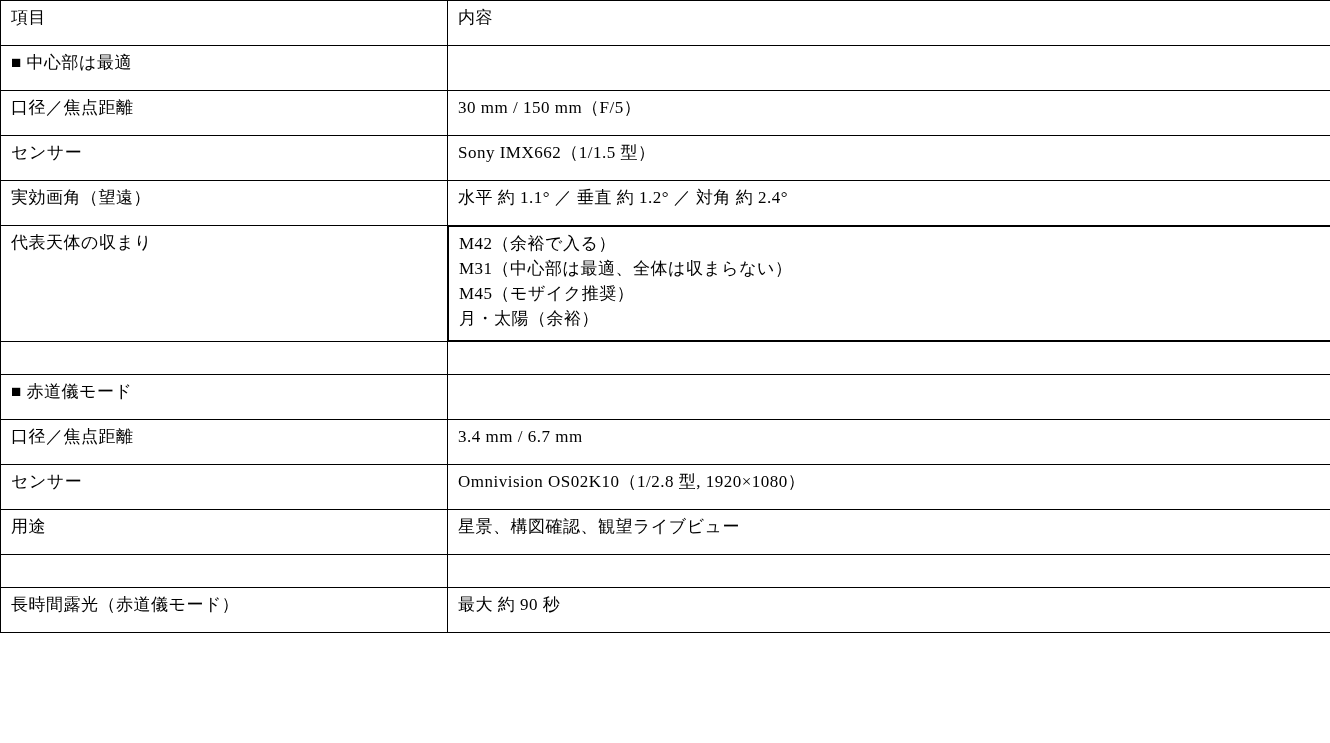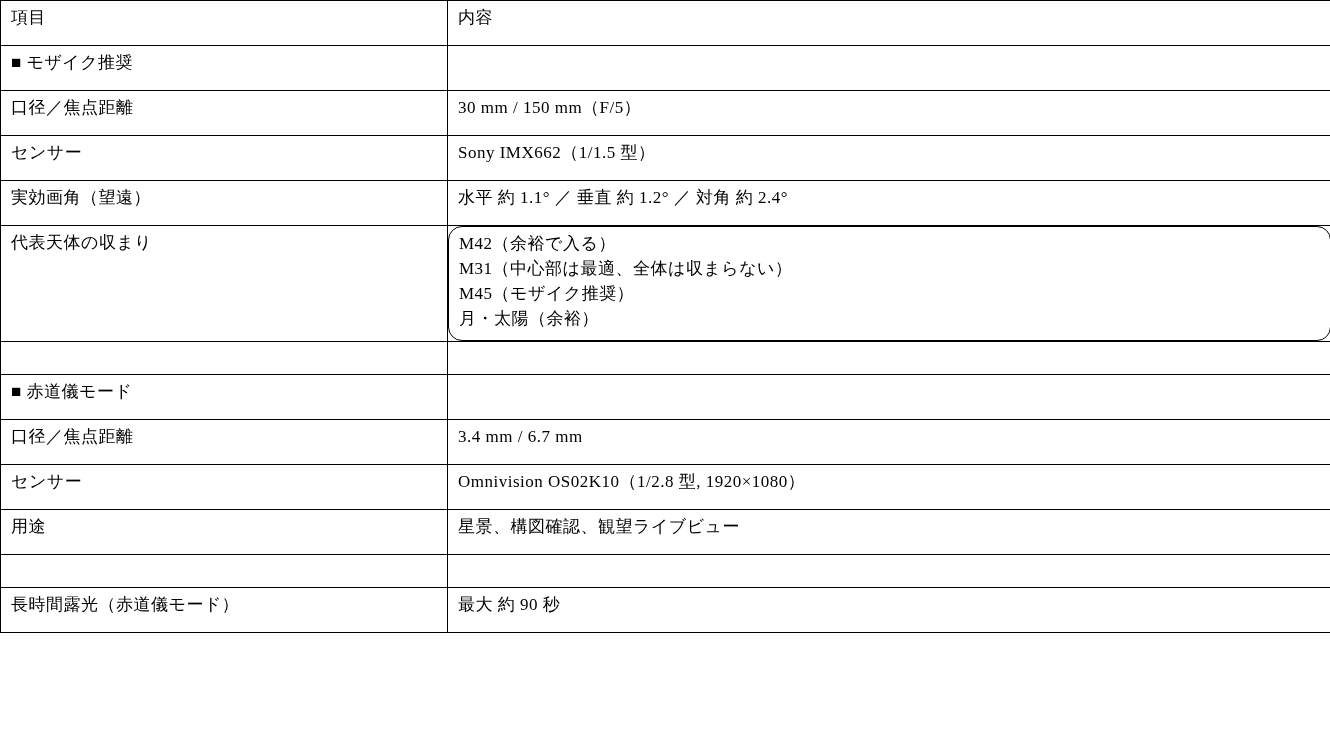--- a/index.html
+++ b/index.html
@@ -31,21 +31,20 @@
     font-family: "Liberation Serif", serif;
     letter-spacing: 0.5px;
     white-space: pre-wrap;
     height: 34px;
   }
   .spec-table tr.tall td {
     height: auto;
   }
   .multiline {
     display: block;
-    border-radius: 14px;
   }
   .multiline-row td {
     padding-top: 4px;
     padding-bottom: 8px;
   }
   .empty-row td {
     height: 32px;
     padding: 0;
   }
 </style>
@@ -56,21 +55,21 @@
   <colgroup>
     <col class="col-item">
     <col class="col-content">
   </colgroup>
   <tbody>
     <tr>
       <td>項目</td>
       <td>内容</td>
     </tr>
     <tr>
-      <td>■ モザイク推奨</td>
+      <td>■ 中心部は最適</td>
       <td></td>
     </tr>
     <tr>
       <td>口径／焦点距離</td>
       <td>30 mm / 150 mm（F/5）</td>
     </tr>
     <tr>
       <td>センサー</td>
       <td>Sony IMX662（1/1.5 型）</td>
     </tr>

